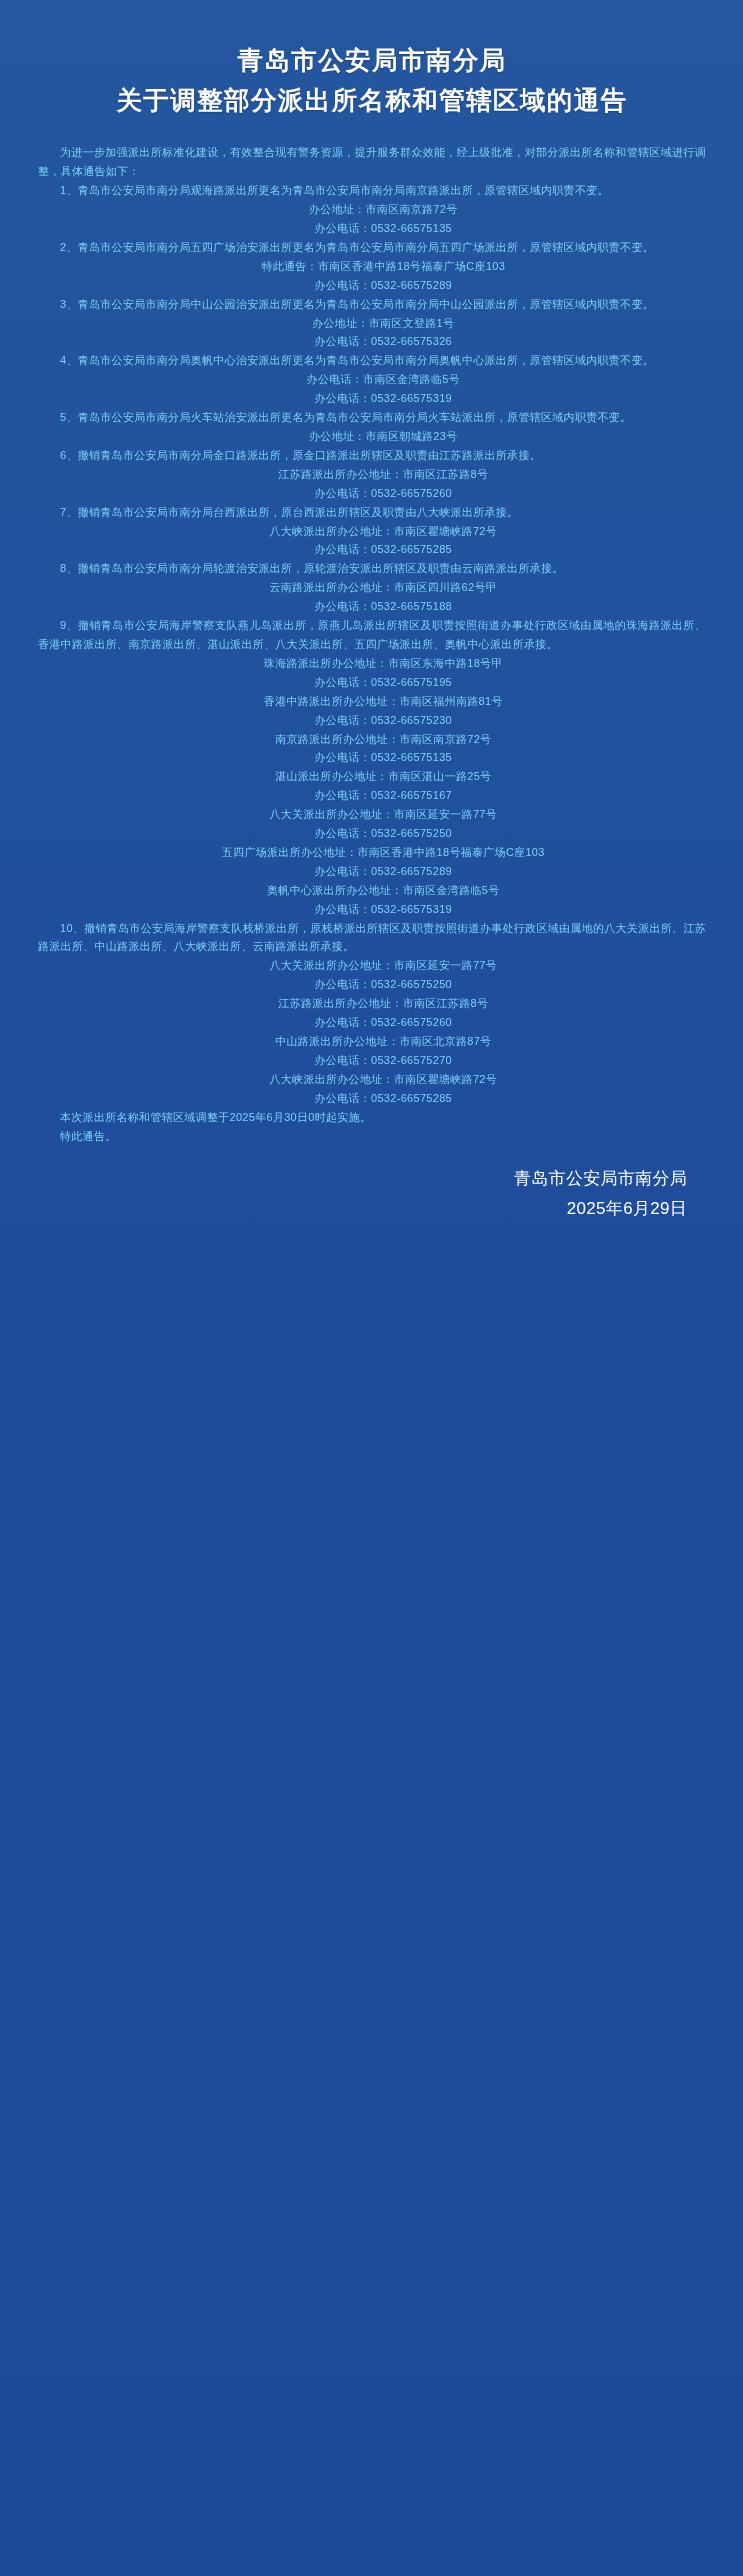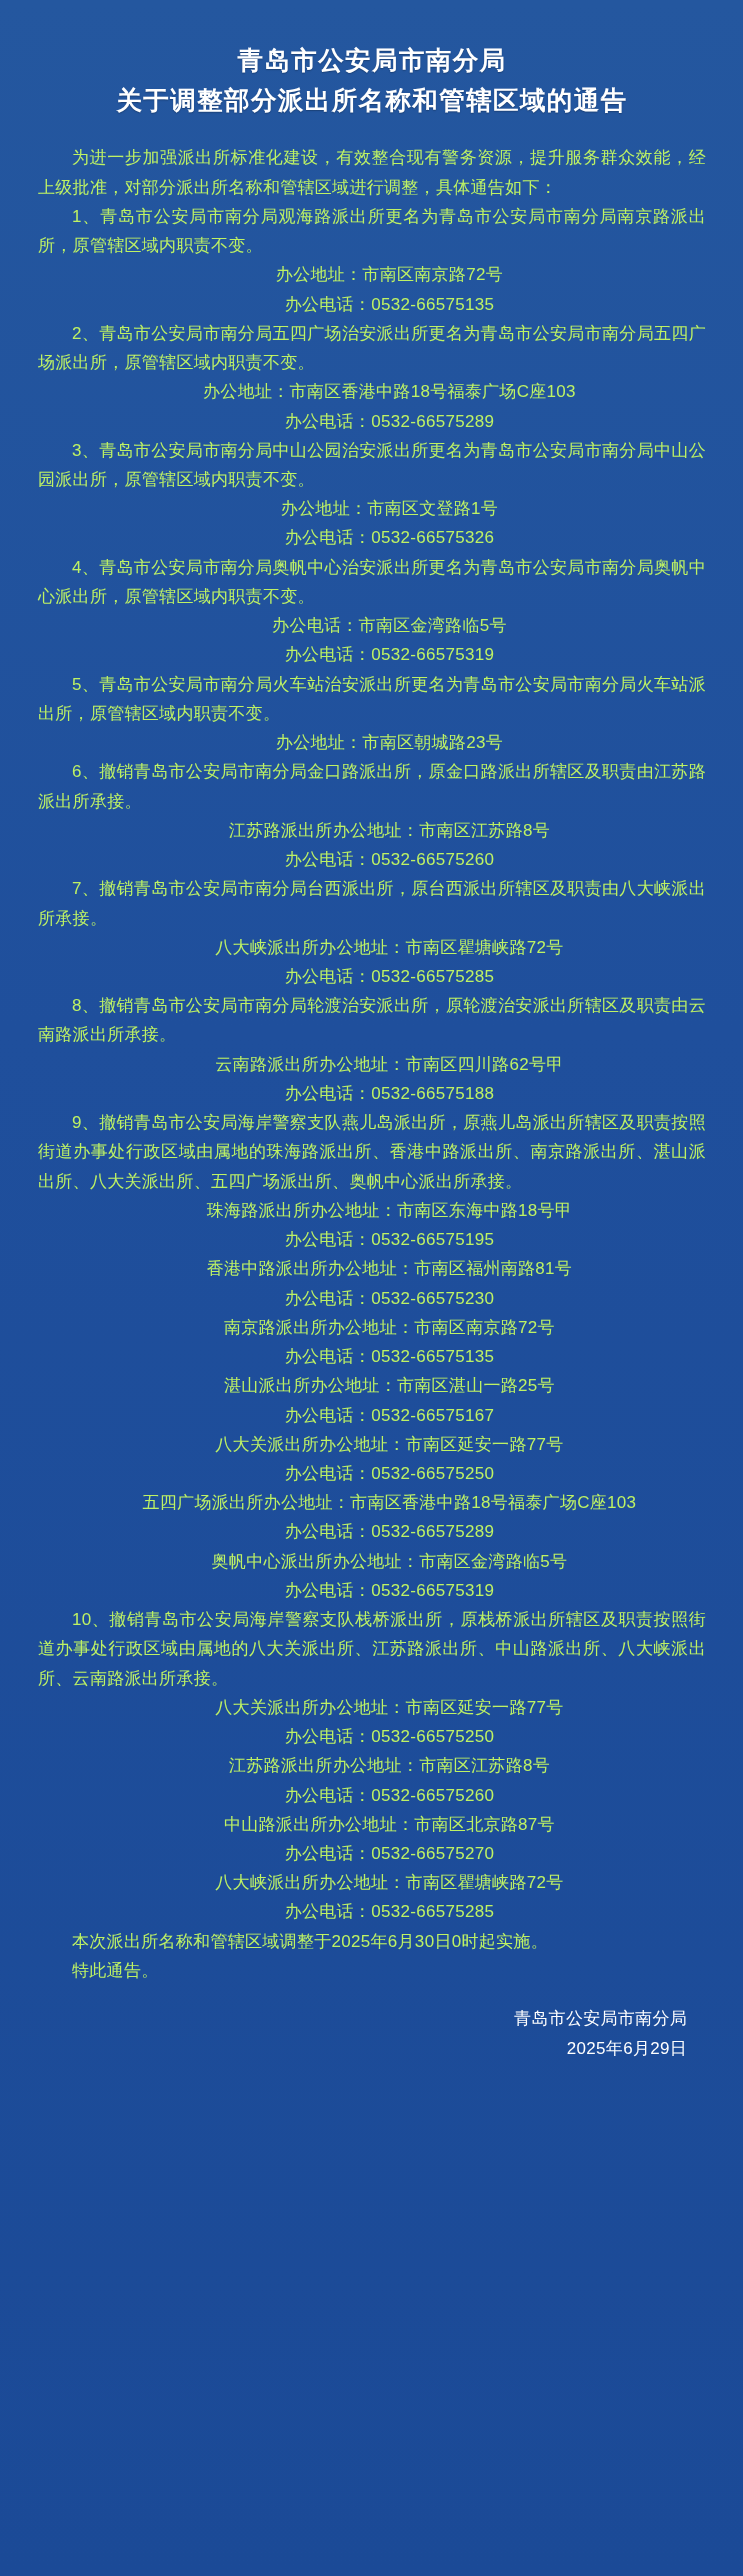--- a/index.html
+++ b/index.html
@@ -27,23 +27,23 @@
   }
   .title-line {
     font-size: 25.5px;
     font-weight: bold;
     letter-spacing: 1.4px;
     line-height: 1.55;
     color: #ffffff;
     text-shadow: 0 0.7px 1.4px rgba(0,0,0,0.25);
   }
   .body-text {
-    font-size: 17px;
+    font-size: 11px;
     line-height: 1.72;
-    color: #bef264;
+    color: #7dd3fc;
     letter-spacing: 0.3px;
   }
   p.para {
     margin: 0;
     text-indent: 2em;
     text-align: justify;
   }
   p.flat {
     margin: 0;
     text-indent: 0;
@@ -70,21 +70,21 @@
     <div class="title-line">青岛市公安局市南分局</div>
     <div class="title-line">关于调整部分派出所名称和管辖区域的通告</div>
   </div>
 
   <div class="body-text" id="body">
       <p class="para">为进一步加强派出所标准化建设，有效整合现有警务资源，提升服务群众效能，经上级批准，对部分派出所名称和管辖区域进行调整，具体通告如下：</p>
       <p class="para">1、青岛市公安局市南分局观海路派出所更名为青岛市公安局市南分局南京路派出所，原管辖区域内职责不变。</p>
       <p class="para flat">办公地址：市南区南京路72号</p>
       <p class="para flat">办公电话：0532-66575135</p>
       <p class="para">2、青岛市公安局市南分局五四广场治安派出所更名为青岛市公安局市南分局五四广场派出所，原管辖区域内职责不变。</p>
-      <p class="para flat">办公地址：市南区香港中路18号福泰广场C座103</p>
+      <p class="para flat">特此通告：市南区香港中路18号福泰广场C座103</p>
       <p class="para flat">办公电话：0532-66575289</p>
       <p class="para">3、青岛市公安局市南分局中山公园治安派出所更名为青岛市公安局市南分局中山公园派出所，原管辖区域内职责不变。</p>
       <p class="para flat">办公地址：市南区文登路1号</p>
       <p class="para flat">办公电话：0532-66575326</p>
       <p class="para">4、青岛市公安局市南分局奥帆中心治安派出所更名为青岛市公安局市南分局奥帆中心派出所，原管辖区域内职责不变。</p>
       <p class="para flat">办公电话：市南区金湾路临5号</p>
       <p class="para flat">办公电话：0532-66575319</p>
       <p class="para">5、青岛市公安局市南分局火车站治安派出所更名为青岛市公安局市南分局火车站派出所，原管辖区域内职责不变。</p>
       <p class="para flat">办公地址：市南区朝城路23号</p>
       <p class="para">6、撤销青岛市公安局市南分局金口路派出所，原金口路派出所辖区及职责由江苏路派出所承接。</p>

